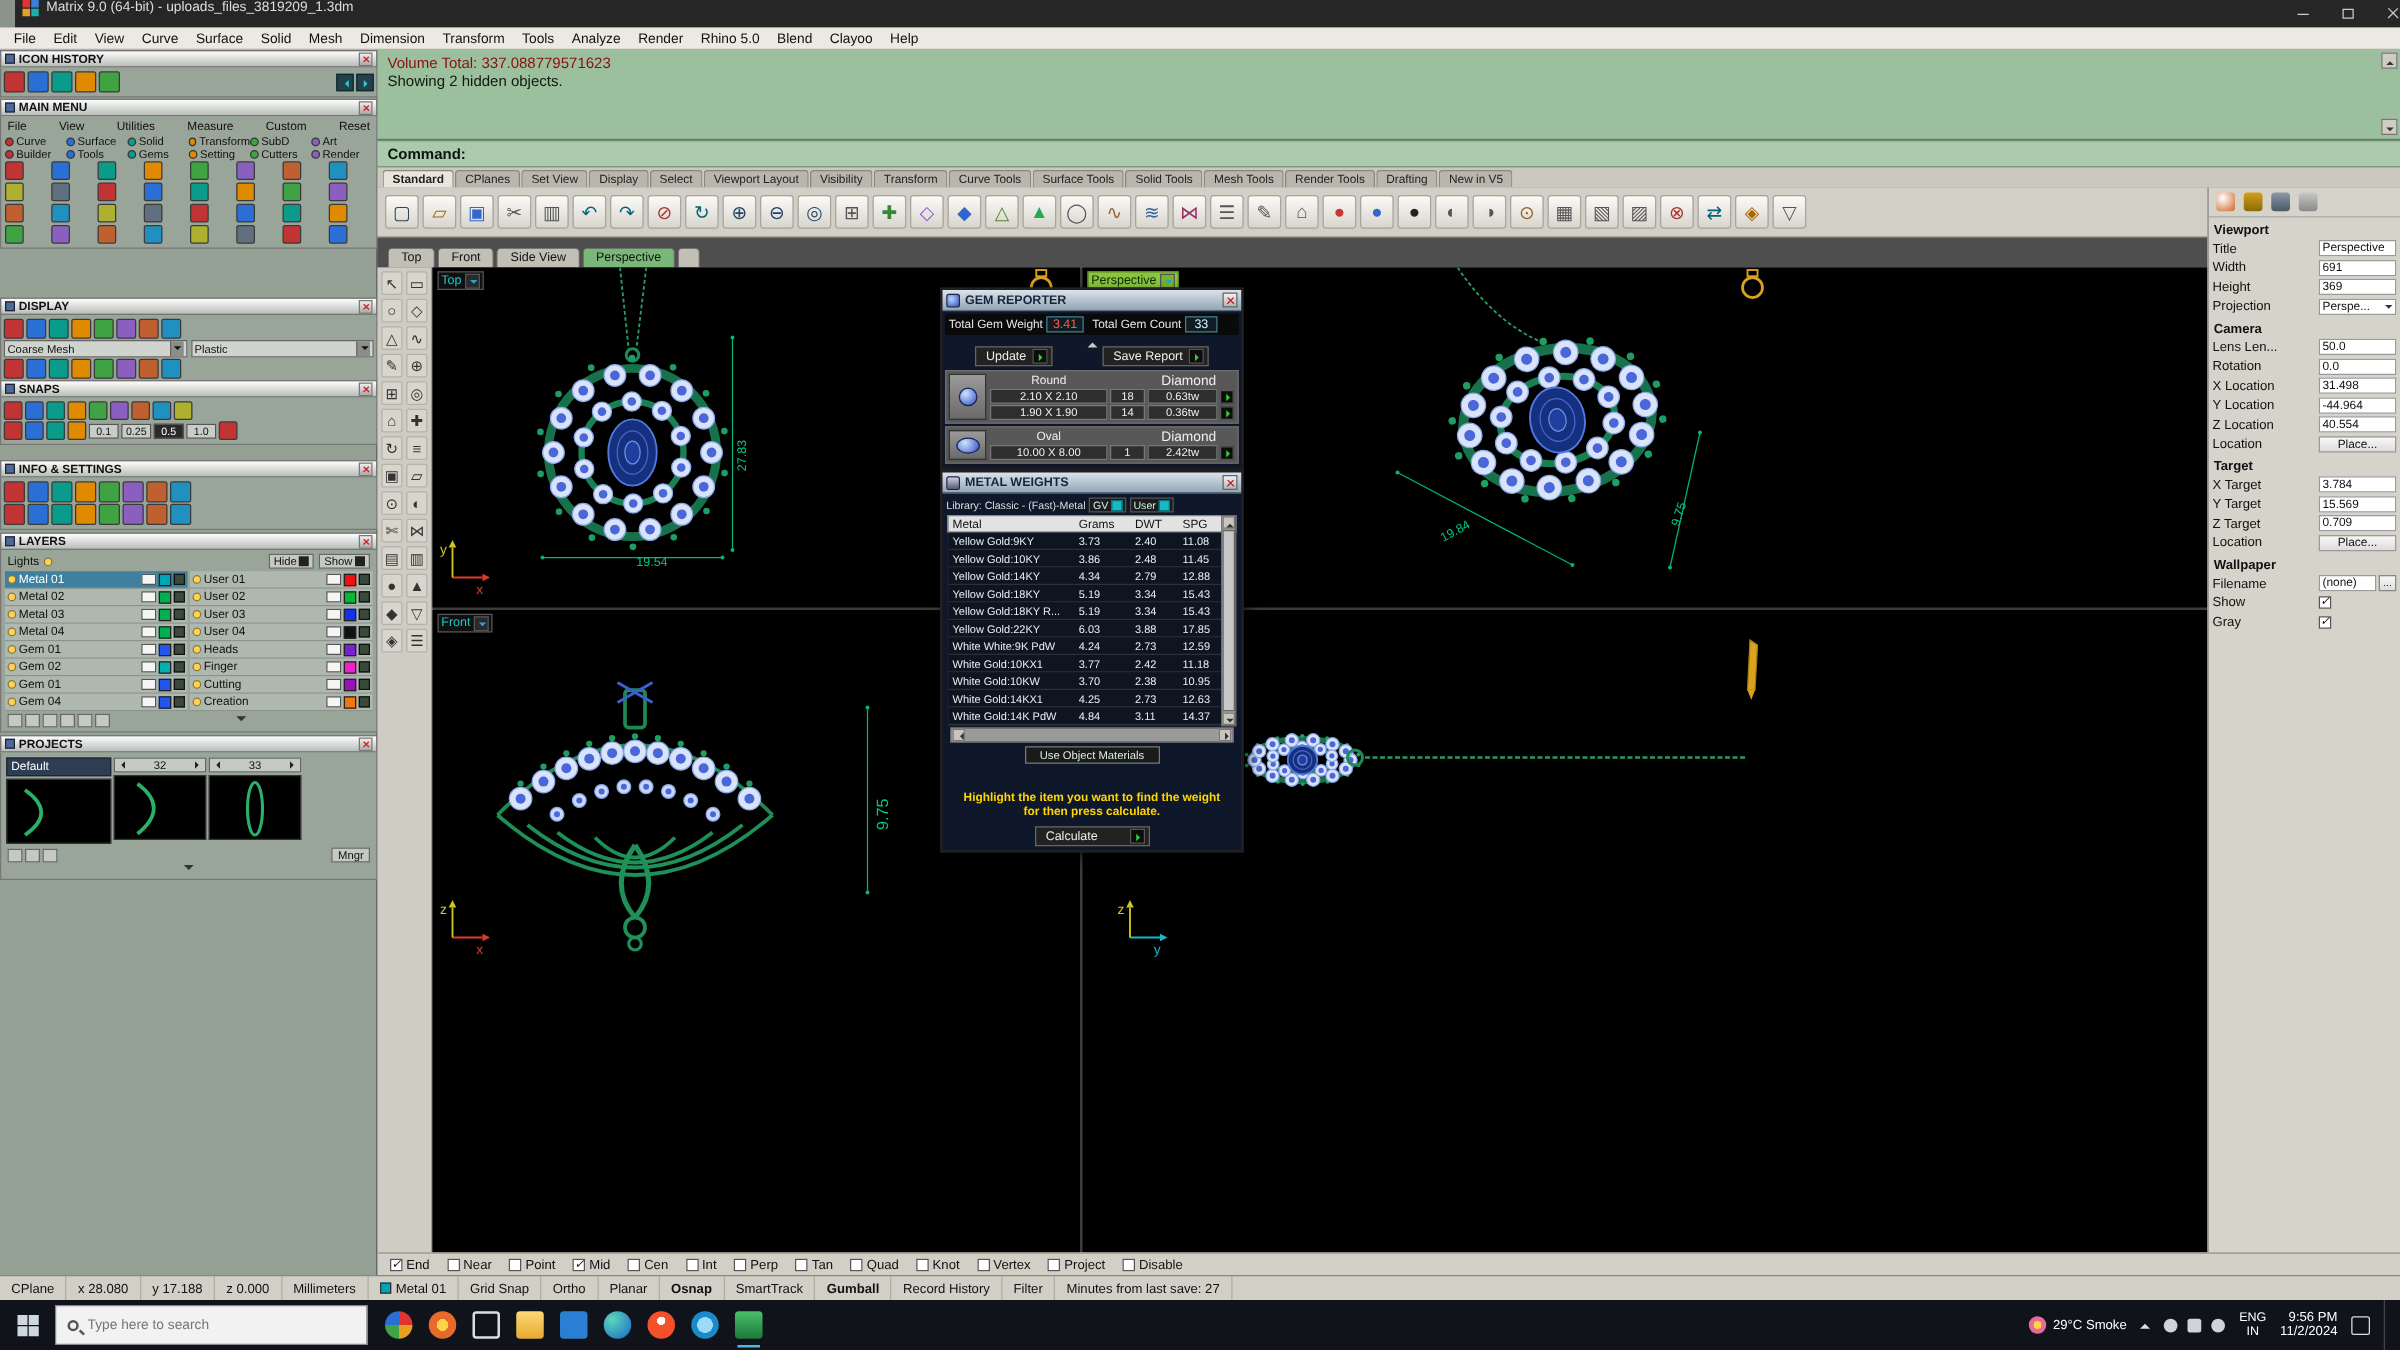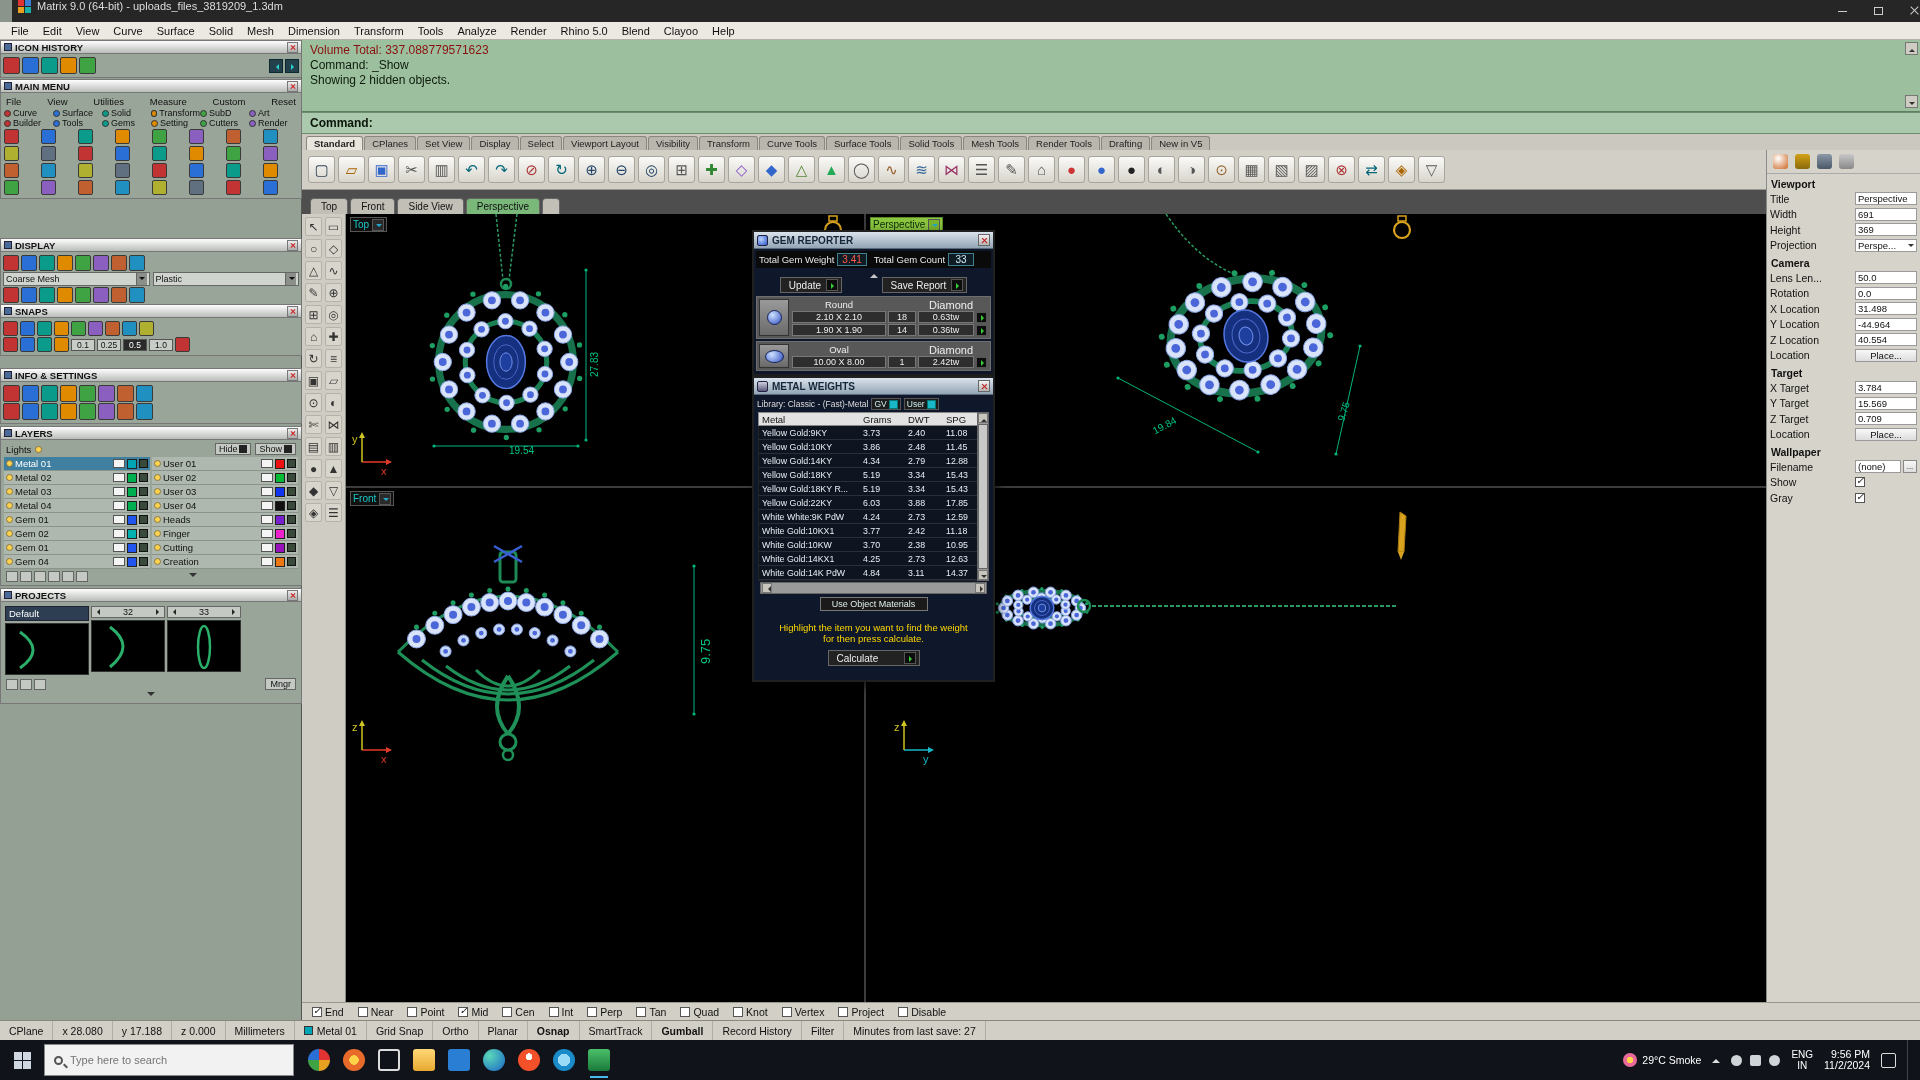--- a/index.html
+++ b/index.html
@@ -171,21 +171,21 @@
 .sarr::after{content:"";position:absolute;left:2px;border:3px solid transparent}
 .sarr.up::after{top:2px;border-bottom-color:#333}
 .sarr.down::after{top:4px;border-top-color:#333}
 .sthumb{flex:1;width:10px;background:#c8c8c8;border:1px solid #666;margin:1px 0}
 .mwhscroll{margin:1px 6px;height:12px;background:#9a9a9a;border:1px solid #666;display:flex;justify-content:space-between;align-items:center;padding:0 1px}
 .harr{width:10px;height:10px;background:#c8c5bc;border:1px solid #777;position:relative}
 .harr::after{content:"";position:absolute;top:2px;border:3px solid transparent}
 .harr.left::after{left:2px;border-right-color:#333}
 .harr.right::after{left:4px;border-left-color:#333}
 .mwuse{margin:3px auto 0;width:108px;height:14px;background:#1a1a1a;border:1px solid #777;color:#dfeee6;font-size:9px;display:flex;align-items:center;justify-content:center}
-.mwhint{margin-top:11px;text-align:center;color:#ffd800;font-size:9.5px;font-weight:normal;line-height:11px}
+.mwhint{margin-top:22px;text-align:center;color:#ffd800;font-size:9.5px;font-weight:bold;line-height:11px}
 .mwcalc{width:92px;margin:6px auto 0;justify-content:space-between}
 
 
 #props{position:absolute;left:1766px;top:150px;width:154px;height:852px;background:#d6d3ca;border-left:1px solid #8a8a8a;font-size:10.5px;color:#111}
 #props-icons{display:flex;gap:7px;padding:4px 6px;border-bottom:1px solid #aaa}
 .picon{width:15px;height:15px;border-radius:3px;flex:none}
 .psec-title{font-weight:bold;padding:4px 4px 1px;font-size:10.5px}
 .prow{display:flex;align-items:center;height:15.5px;padding:0 3px;gap:2px}
 .plab{flex:1;overflow:hidden;white-space:nowrap}
 .pval{width:62px;background:#fff;border:1px solid #9a9a9a;height:13px;font-size:9.5px;display:flex;align-items:center;padding:0 2px;overflow:hidden;white-space:nowrap;flex:none}
@@ -717,21 +717,20 @@
         <div class="pfootrow">
             <span class="collapse"></span>
           </div>
       </div>
     </div>
   </div>
 
   <div id="cmdwrap">
     <div id="cmdhist">
         <div class="cmdline vol">Volume Total: 337.088779571623</div>
-        <div class="cmdline">Command: _Show</div>
         <div class="cmdline">Showing 2 hidden objects.</div>
       </div>
     <div id="cmdscroll">
         <span class="scrbtn up"></span>
         <span class="scrbtn down"></span>
       </div>
   </div>
   <div id="cmdbar">
       <span>Command:</span>
     </div>

